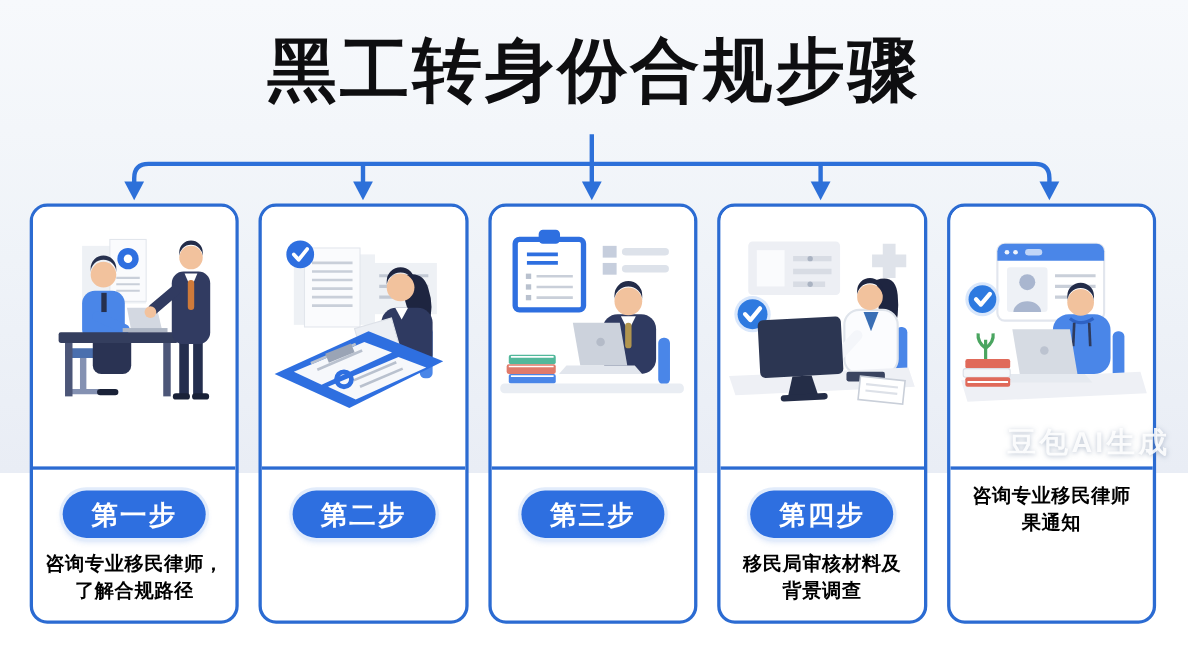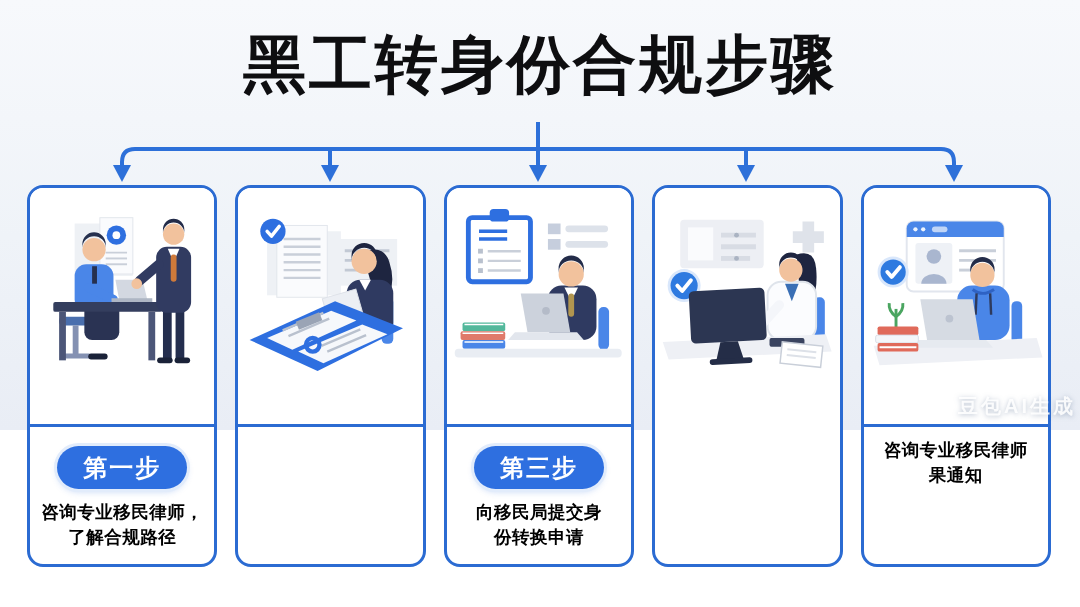--- a/index.html
+++ b/index.html
@@ -36,22 +36,22 @@
     display:flex; align-items:center; justify-content:center;
     color:#ffffff; font-size:24px; font-weight:800; letter-spacing:2px;
     box-shadow:0 0 0 3px #e2ecfb, 0 3px 6px rgba(46,111,224,.25);
   }
   .desc {
     margin-top:11px; max-width:172px; text-align:center;
     font-size:17.5px; font-weight:600; color:#000000; line-height:1.45;
     white-space:pre-line; letter-spacing:.5px;
   }
   .watermark {
-    position:absolute; right:4px; bottom:10px;
-    font-size:20px; font-weight:800; letter-spacing:3px;
+    position:absolute; right:16px; bottom:10px;
+    font-size:26px; font-weight:800; letter-spacing:3px;
     color:rgba(255,255,255,.88);
     text-shadow:0 1px 5px rgba(110,130,160,.5);
   }
 </style>
 </head>
 <body>
 
 <div class="canvas">
 
   <div class="title">黑工转身份合规步骤</div>
@@ -167,20 +167,21 @@
             <line x1="46" y1="142" x2="88" y2="124"></line>
               <line x1="52" y1="148" x2="94" y2="130"></line>
             <line x1="86" y1="158" x2="126" y2="141"></line>
               <line x1="92" y1="164" x2="132" y2="147"></line>
           </g>
           <rect x="60" y="128" width="26" height="9" transform="rotate(-22 73 132)" fill="#9aa4b5"></rect>
           <circle cx="77" cy="157" r="7" fill="none" stroke="#2e6fe0" stroke-width="4.5"></circle>
         </svg>
       </div>
       <div class="card-footer">
+        <div class="badge">第二步</div>
       </div>
     </div>
 
     <div class="card">
       <div class="illus">
         <svg viewBox="0 0 190 234">
           <rect x="22" y="26" width="64" height="66" rx="4" fill="#ffffff" stroke="#2e6fe0" stroke-width="5"></rect>
           <rect x="44" y="17" width="20" height="13" rx="4" fill="#2e6fe0"></rect>
           <g stroke="#2e6fe0" stroke-width="3.5">
             <line x1="33" y1="40" x2="62" y2="40"></line>
@@ -219,22 +220,20 @@
             <rect x="14" y="143" width="46" height="9" rx="2" fill="#e07a6a"></rect>
               <line x1="16" y1="145" x2="58" y2="145" stroke="#ffffff" stroke-width="1.5"></line>
             <rect x="16" y="152" width="44" height="9" rx="2" fill="#4a86e8"></rect>
               <line x1="18" y1="154" x2="58" y2="154" stroke="#ffffff" stroke-width="1.5"></line>
           </g>
           <rect x="8" y="161" width="172" height="9" rx="4" fill="#e9edf3"></rect>
         </svg>
       </div>
       <div class="card-footer">
         <div class="badge">第三步</div>
-        <div class="desc">向移民局提交身
-份转换申请</div>
       </div>
     </div>
 
     <div class="card">
       <div class="illus">
         <svg viewBox="0 0 190 234">
           <rect x="26" y="28" width="86" height="50" rx="4" fill="#edeff4"></rect>
           <rect x="34" y="36" width="26" height="34" fill="#fafbfd"></rect>
           <g stroke="#d8dce4" stroke-width="5">
             <line x1="68" y1="44" x2="104" y2="44"></line>
@@ -263,20 +262,25 @@
             <polygon points="66,154 84,154 89,172 61,172" fill="#242d47"></polygon>
             <rect x="54" y="171" width="44" height="6" rx="3" fill="#242d47"></rect>
           </g>
           <rect x="118" y="150" width="36" height="9" rx="2" fill="#3a4460"></rect>
           <g transform="rotate(6 150 166)">
             <rect x="130" y="156" width="42" height="22" fill="#ffffff" stroke="#c9cfd9" stroke-width="1.5"></rect>
             <line x1="136" y1="163" x2="166" y2="163" stroke="#dde1e8" stroke-width="2"></line>
             <line x1="136" y1="169" x2="166" y2="169" stroke="#dde1e8" stroke-width="2"></line>
           </g>
         </svg>
+      </div>
+      <div class="card-footer">
+        <div class="badge">第四步</div>
+        <div class="desc">移民局审核材料及
+背景调查</div>
       </div>
     </div>
 
     <div class="card">
       <div class="illus">
         <svg viewBox="0 0 190 234">
           <g>
             <rect x="44" y="30" width="100" height="72" rx="7" fill="#ffffff" stroke="#e2e6ee" stroke-width="2"></rect>
             <path d="M44,37 a7,7 0 0 1 7,-7 h86 a7,7 0 0 1 7,7 v9 h-100 z" fill="#4a86e8"></path>
             <circle cx="53" cy="38" r="2.2" fill="#ffffff" opacity=".9"></circle>

